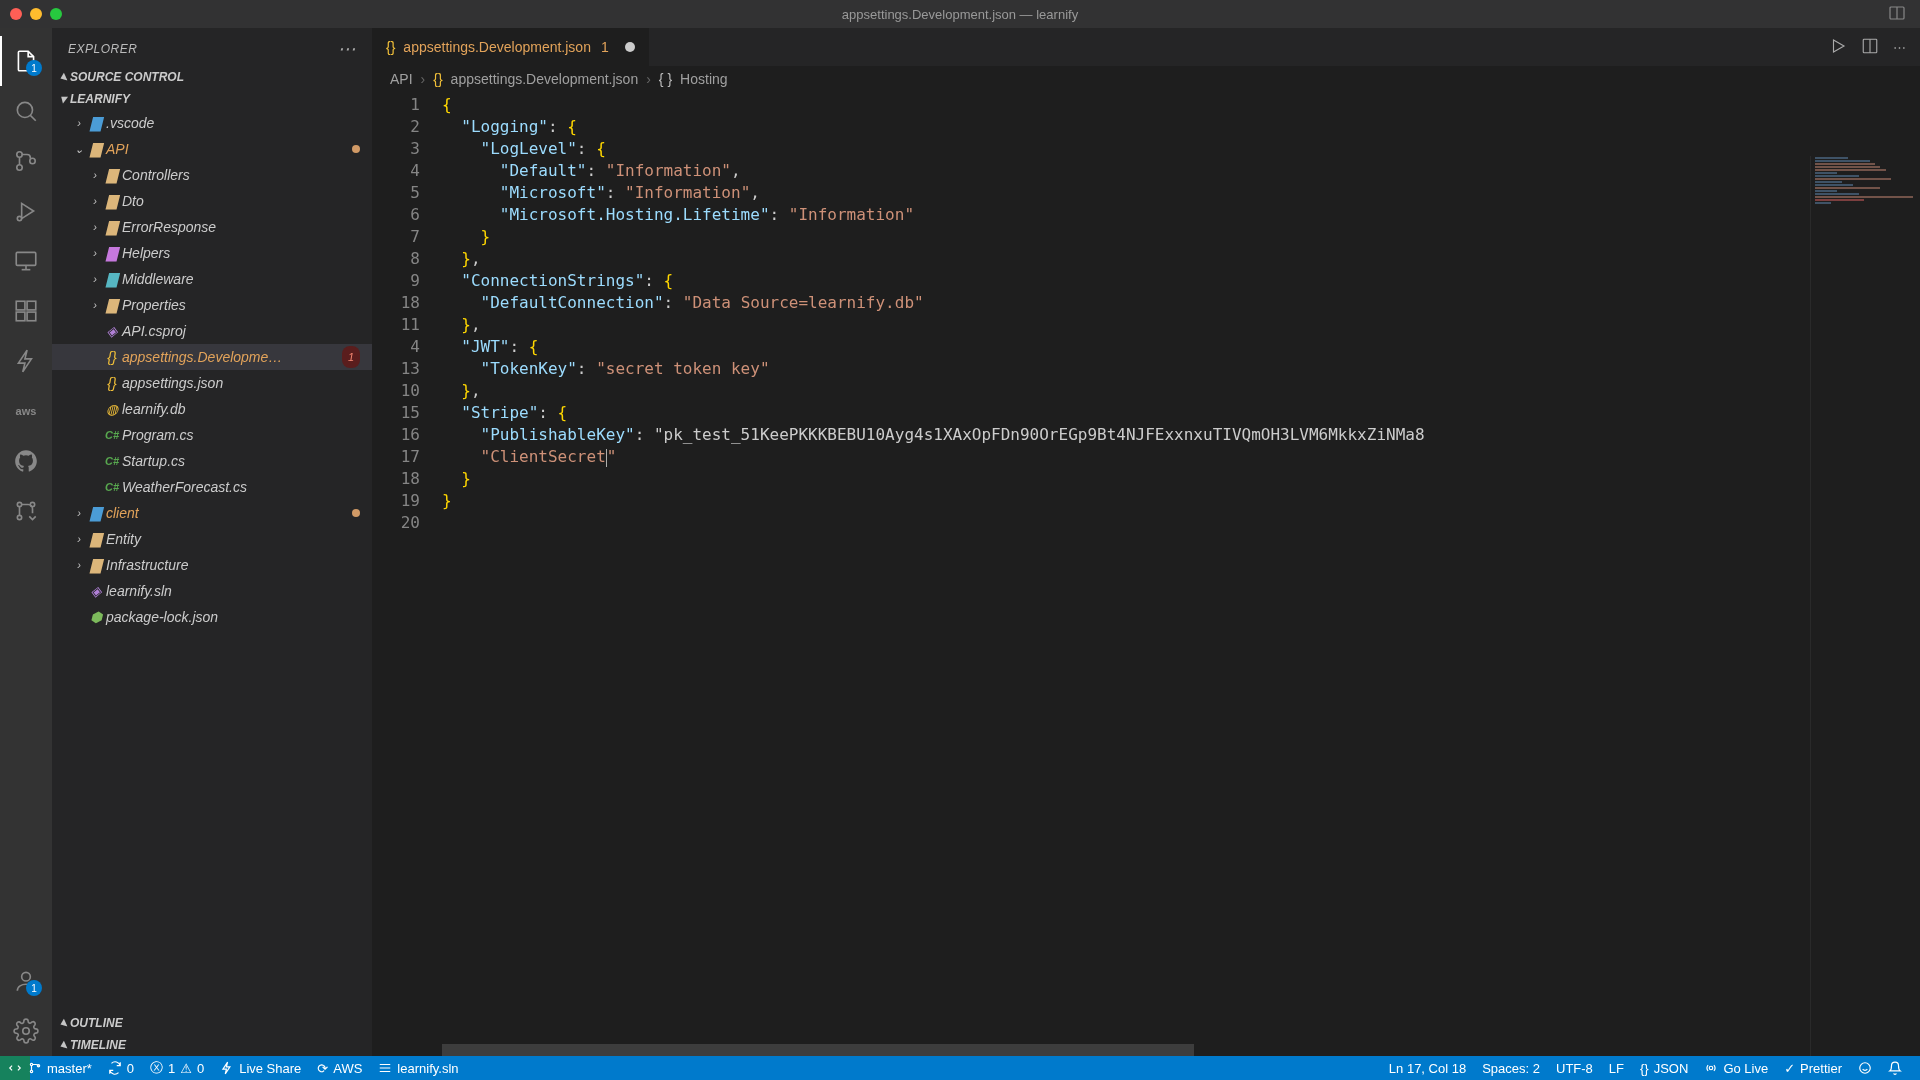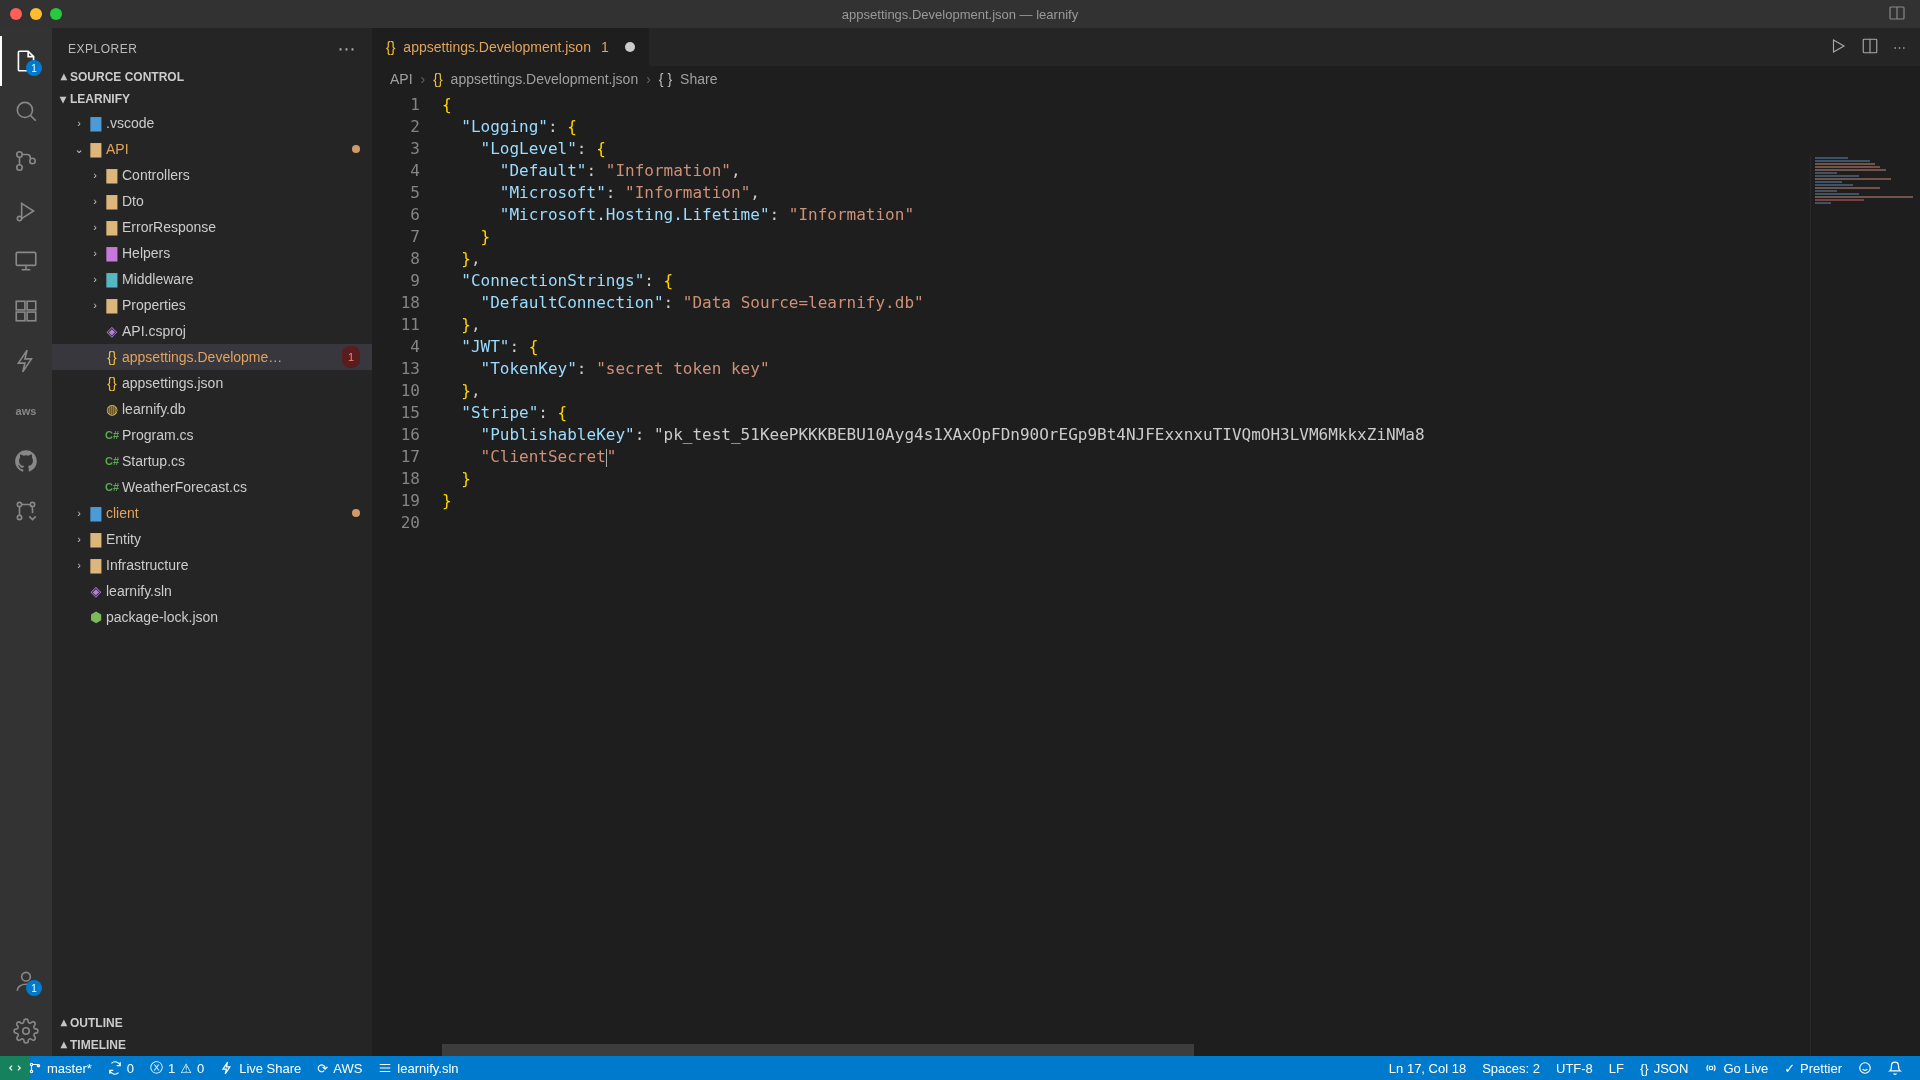--- a/index.html
+++ b/index.html
@@ -17,21 +17,21 @@
 .main { display: flex; height: calc(100% - 28px - 24px); }
 
 .activitybar { width: 52px; background: #333333; display: flex; flex-direction: column; align-items: center; padding-top: 8px; }
 .act-item { width: 52px; height: 50px; display: flex; align-items: center; justify-content: center; color: #888; position: relative; cursor: pointer; }
 .act-item.active { color: #fff; }
 .act-item.active::before { content: ""; position: absolute; left: 0; top: 0; bottom: 0; width: 2px; background: #fff; }
 .act-item svg { width: 26px; height: 26px; }
 .act-spacer { flex: 1; }
 .badge { position: absolute; bottom: 10px; right: 10px; background: #007acc; color: #fff; border-radius: 10px; min-width: 16px; height: 16px; font-size: 10px; display: flex; align-items: center; justify-content: center; padding: 0 4px; }
 
-.sidebar { width: 320px; background: #252526; display: flex; flex-direction: column; }
+.sidebar { width: 320px; background: #252526; display: flex; flex-direction: column; font-style: italic; }
 .sidebar-header { padding: 10px 16px 6px; color: #bbb; font-size: 12px; letter-spacing: .5px; display: flex; justify-content: space-between; align-items: center; }
 .more-icon { color: #aaa; font-size: 18px; }
 .section-hd { padding: 4px 8px; display: flex; align-items: center; gap: 4px; color: #ccc; font-size: 12px; font-weight: 600; cursor: pointer; }
 .section-hd.collapsed .chev { transform: rotate(-90deg); }
 .chev { display: inline-block; transition: .1s; color: #c5c5c5; }
 .tree { flex: 1; overflow-y: auto; font-size: 14px; }
 .tree-item { display: flex; align-items: center; padding: 2px 0; cursor: pointer; line-height: 22px; color: #ccc; white-space: nowrap; }
 .tree-item.sel { background: #37373d; }
 .tree-item .tw { width: 14px; text-align: center; color: #c5c5c5; font-size: 11px; }
 .tree-item .ic { width: 20px; display: inline-flex; align-items: center; justify-content: center; }
@@ -313,21 +313,21 @@
         <span>⋯</span>
       </div>
     </div>
     <div class="breadcrumb">
       <span>API</span>
       <span class="bc-sep">›</span>
       <span class="json-ic">{}</span>
       <span>appsettings.Development.json</span>
       <span class="bc-sep">›</span>
       <span style="color:#bbb">{ }</span>
-      <span>Share</span>
+      <span>Hosting</span>
     </div>
     <div class="code-wrap">
       <div class="gutter" id="gutter">
           <div class="ln">1</div>
           <div class="ln">2</div>
           <div class="ln">3</div>
           <div class="ln">4</div>
           <div class="ln">5</div>
           <div class="ln">6</div>
           <div class="ln">7</div>

